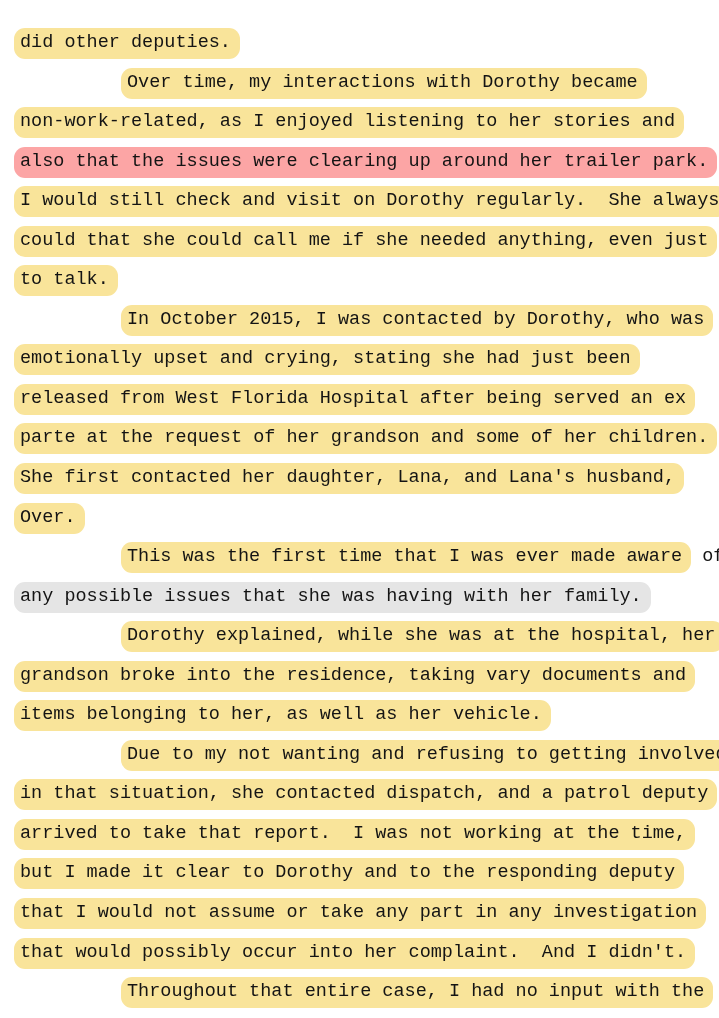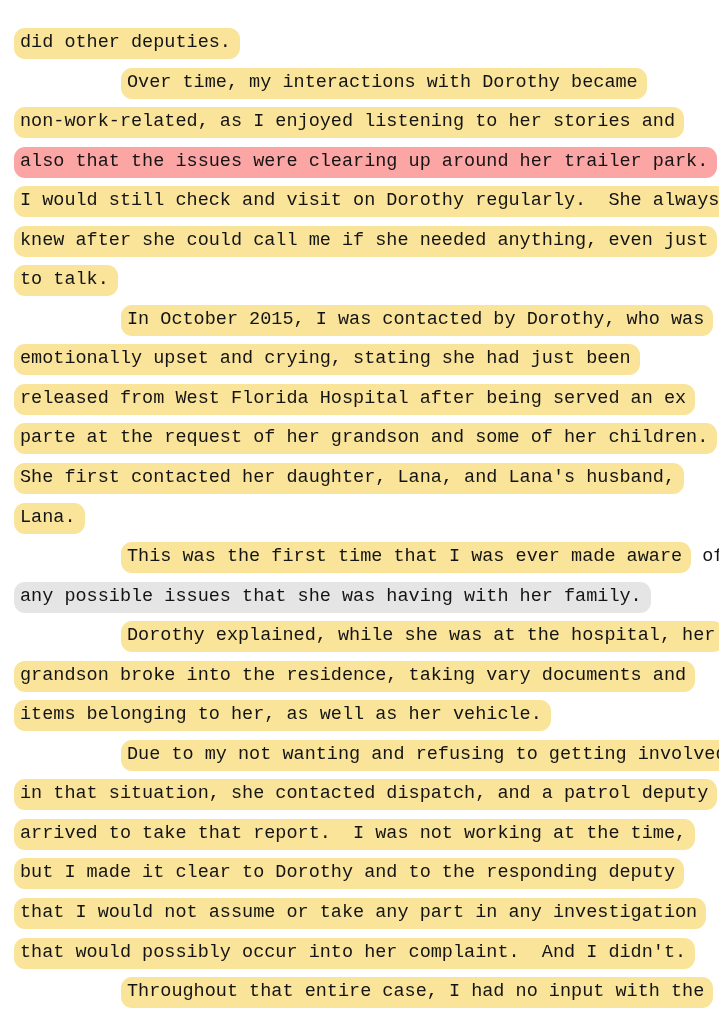--- a/index.html
+++ b/index.html
@@ -37,28 +37,28 @@
 </head>
 <body style="background: rgb(255, 255, 255);">
 
 <div class="page">
   <div id="lines-container">
       <div class="line"><span class="hl" style="background: rgb(249, 228, 154); color: rgb(20, 20, 20);">did other deputies.</span></div>
       <div class="line indent"><span class="hl" style="background: rgb(249, 228, 154); color: rgb(20, 20, 20); margin-top: 48px;">Over time, my interactions with Dorothy became</span></div>
       <div class="line"><span class="hl" style="background: rgb(249, 228, 154); color: rgb(20, 20, 20);">non-work-related, as I enjoyed listening to her stories and</span></div>
       <div class="line"><span class="hl" style="background: #fca5a5; color: rgb(20, 20, 20);">also that the issues were clearing up around her trailer park.</span></div>
       <div class="line"><span class="hl" style="background: rgb(249, 228, 154); color: rgb(20, 20, 20);">I would still check and visit on Dorothy regularly.  She always</span></div>
-      <div class="line"><span class="hl" style="background: rgb(249, 228, 154); color: rgb(20, 20, 20);">knew after she could call me if she needed anything, even just</span></div>
+      <div class="line"><span class="hl" style="background: rgb(249, 228, 154); color: rgb(20, 20, 20);">could that she could call me if she needed anything, even just</span></div>
       <div class="line"><span class="hl" style="background: rgb(249, 228, 154); color: rgb(20, 20, 20);">to talk.</span></div>
       <div class="line indent"><span class="hl" style="background: rgb(249, 228, 154); color: rgb(20, 20, 20);">In October 2015, I was contacted by Dorothy, who was</span></div>
       <div class="line"><span class="hl" style="background: rgb(249, 228, 154); color: rgb(20, 20, 20);">emotionally upset and crying, stating she had just been</span></div>
       <div class="line"><span class="hl" style="background: rgb(249, 228, 154); color: rgb(20, 20, 20);">released from West Florida Hospital after being served an ex</span></div>
       <div class="line"><span class="hl" style="background: rgb(249, 228, 154); color: rgb(20, 20, 20);">parte at the request of her grandson and some of her children.</span></div>
       <div class="line"><span class="hl" style="background: rgb(249, 228, 154); color: rgb(20, 20, 20);">She first contacted her daughter, Lana, and Lana's husband,</span></div>
-      <div class="line"><span class="hl" style="background: rgb(249, 228, 154); color: rgb(20, 20, 20);">Lana.</span></div>
+      <div class="line"><span class="hl" style="background: rgb(249, 228, 154); color: rgb(20, 20, 20);">Over.</span></div>
       <div class="line indent"><span class="hl" style="background: rgb(249, 228, 154); color: rgb(20, 20, 20);">This was the first time that I was ever made aware</span><span style="color: rgb(20, 20, 20);"> of</span></div>
       <div class="line"><span class="hl" style="background: #e5e5e5; color: rgb(20, 20, 20);">any possible issues that she was having with her family.</span></div>
       <div class="line indent"><span class="hl" style="background: rgb(249, 228, 154); color: rgb(20, 20, 20);">Dorothy explained, while she was at the hospital, her</span></div>
       <div class="line"><span class="hl" style="background: rgb(249, 228, 154); color: rgb(20, 20, 20);">grandson broke into the residence, taking vary documents and</span></div>
       <div class="line"><span class="hl" style="background: rgb(249, 228, 154); color: rgb(20, 20, 20);">items belonging to her, as well as her vehicle.</span></div>
       <div class="line indent"><span class="hl" style="background: rgb(249, 228, 154); color: rgb(20, 20, 20);">Due to my not wanting and refusing to getting involved</span></div>
       <div class="line"><span class="hl" style="background: rgb(249, 228, 154); color: rgb(20, 20, 20);">in that situation, she contacted dispatch, and a patrol deputy</span></div>
       <div class="line"><span class="hl" style="background: rgb(249, 228, 154); color: rgb(20, 20, 20);">arrived to take that report.  I was not working at the time,</span></div>
       <div class="line"><span class="hl" style="background: rgb(249, 228, 154); color: rgb(20, 20, 20);">but I made it clear to Dorothy and to the responding deputy</span></div>
       <div class="line"><span class="hl" style="background: rgb(249, 228, 154); color: rgb(20, 20, 20);">that I would not assume or take any part in any investigation</span></div>

